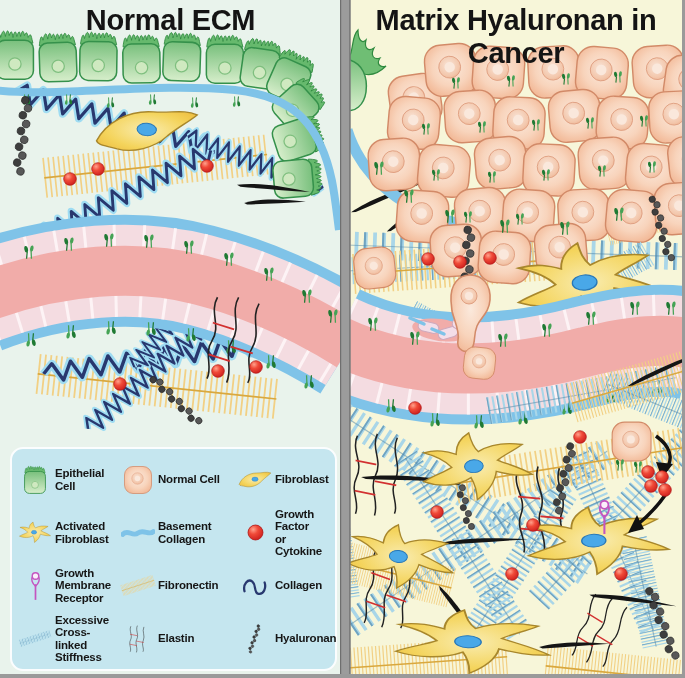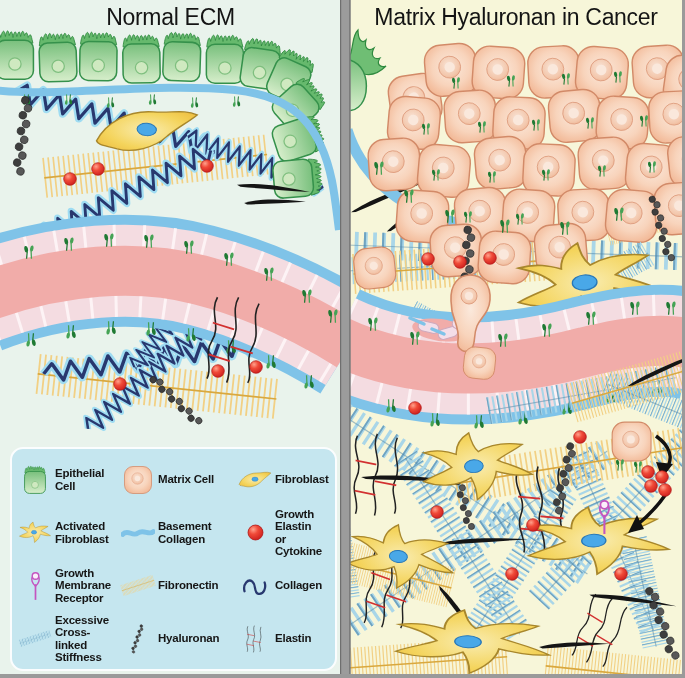--- a/index.html
+++ b/index.html
@@ -1,18 +1,18 @@
 <!DOCTYPE html>
 <html><head>
 <meta charset="utf-8">
 <style>
   html,body{margin:0;padding:0;background:#fff;}
   .stage{position:relative;width:685px;height:678px;overflow:hidden;font-family:"Liberation Sans",sans-serif;}
   .stage svg.art{position:absolute;left:0;top:0;}
-  .panel-title{position:absolute;top:4px;text-align:center;font-weight:400;font-size:23px;color:#141414;letter-spacing:-.3px;}
+  .panel-title{position:absolute;top:4px;text-align:center;font-weight:700;font-size:29px;color:#141414;letter-spacing:-.3px;}
   .panel-title.left{left:0;width:341px;}
   .panel-title.right{left:350px;width:332px;}
   .legend{position:absolute;left:10px;top:447px;width:327px;height:224px;box-sizing:border-box;
           background:#C5E6EF;border:2px solid #FBFDFE;border-radius:13px;
           display:grid;grid-template-columns:103px 117px 97px;grid-auto-rows:1fr;
           align-items:center;padding:4px 2px 4px 6px;}
   .li{display:flex;align-items:center;gap:3px;min-width:0;}
   .ic{flex:0 0 34px;width:34px;display:flex;justify-content:center;align-items:center;}
   .lb{font-weight:700;font-size:11.5px;line-height:1.07;color:#161616;letter-spacing:-.2px;
       white-space:pre-line;width:max-content;max-width:none;}
@@ -477,21 +477,21 @@
           </svg>
         </span>
     <span class="lb">Epithelial Cell</span>
   </div>
   <div class="li">
     <span class="ic">
           <svg width="30" height="30" viewBox="0 0 60 60">
             <use href="#sym-cancer"></use>
           </svg>
         </span>
-    <span class="lb">Matrix Cell</span>
+    <span class="lb">Normal Cell</span>
   </div>
   <div class="li">
     <span class="ic">
           <svg width="36" height="21" viewBox="0 0 120 70">
             <use href="#sym-fibroblast"></use>
           </svg>
         </span>
     <span class="lb">Fibroblast</span>
   </div>
   <div class="li">
@@ -511,21 +511,21 @@
         </span>
     <span class="lb">Basement
 Collagen</span>
   </div>
   <div class="li">
     <span class="ic">
           <svg width="19" height="19" viewBox="0 0 16 16">
             <use href="#sym-gf"></use>
           </svg>
         </span>
-    <span class="lb">Growth Elastin
+    <span class="lb">Growth Factor
 or Cytokine</span>
   </div>
   <div class="li">
     <span class="ic">
           <svg width="17" height="31" viewBox="0 0 26 46">
             <use href="#sym-receptor"></use>
           </svg>
         </span>
     <span class="lb">Growth
 Membrane
@@ -551,30 +551,30 @@
     <span class="ic rot-n18">
           <svg width="32" height="15" viewBox="40 0 120 30">
             <use href="#sym-xcol"></use>
           </svg>
         </span>
     <span class="lb">Excessive
 Cross-linked
 Stiffness</span>
   </div>
   <div class="li">
+    <span class="ic">
+          <svg width="24" height="28" viewBox="0 0 70 90">
+            <use href="#sym-elastin"></use>
+          </svg>
+        </span>
+    <span class="lb">Elastin</span>
+  </div>
+  <div class="li">
     <span class="ic rot-25">
           <svg width="12" height="30" viewBox="0 0 36 110">
             <use href="#sym-hyaluronan"></use>
           </svg>
         </span>
     <span class="lb">Hyaluronan</span>
   </div>
-  <div class="li">
-    <span class="ic">
-          <svg width="24" height="28" viewBox="0 0 70 90">
-            <use href="#sym-elastin"></use>
-          </svg>
-        </span>
-    <span class="lb">Elastin</span>
-  </div>
 </div>
 
 </div>
 
 </body></html>

